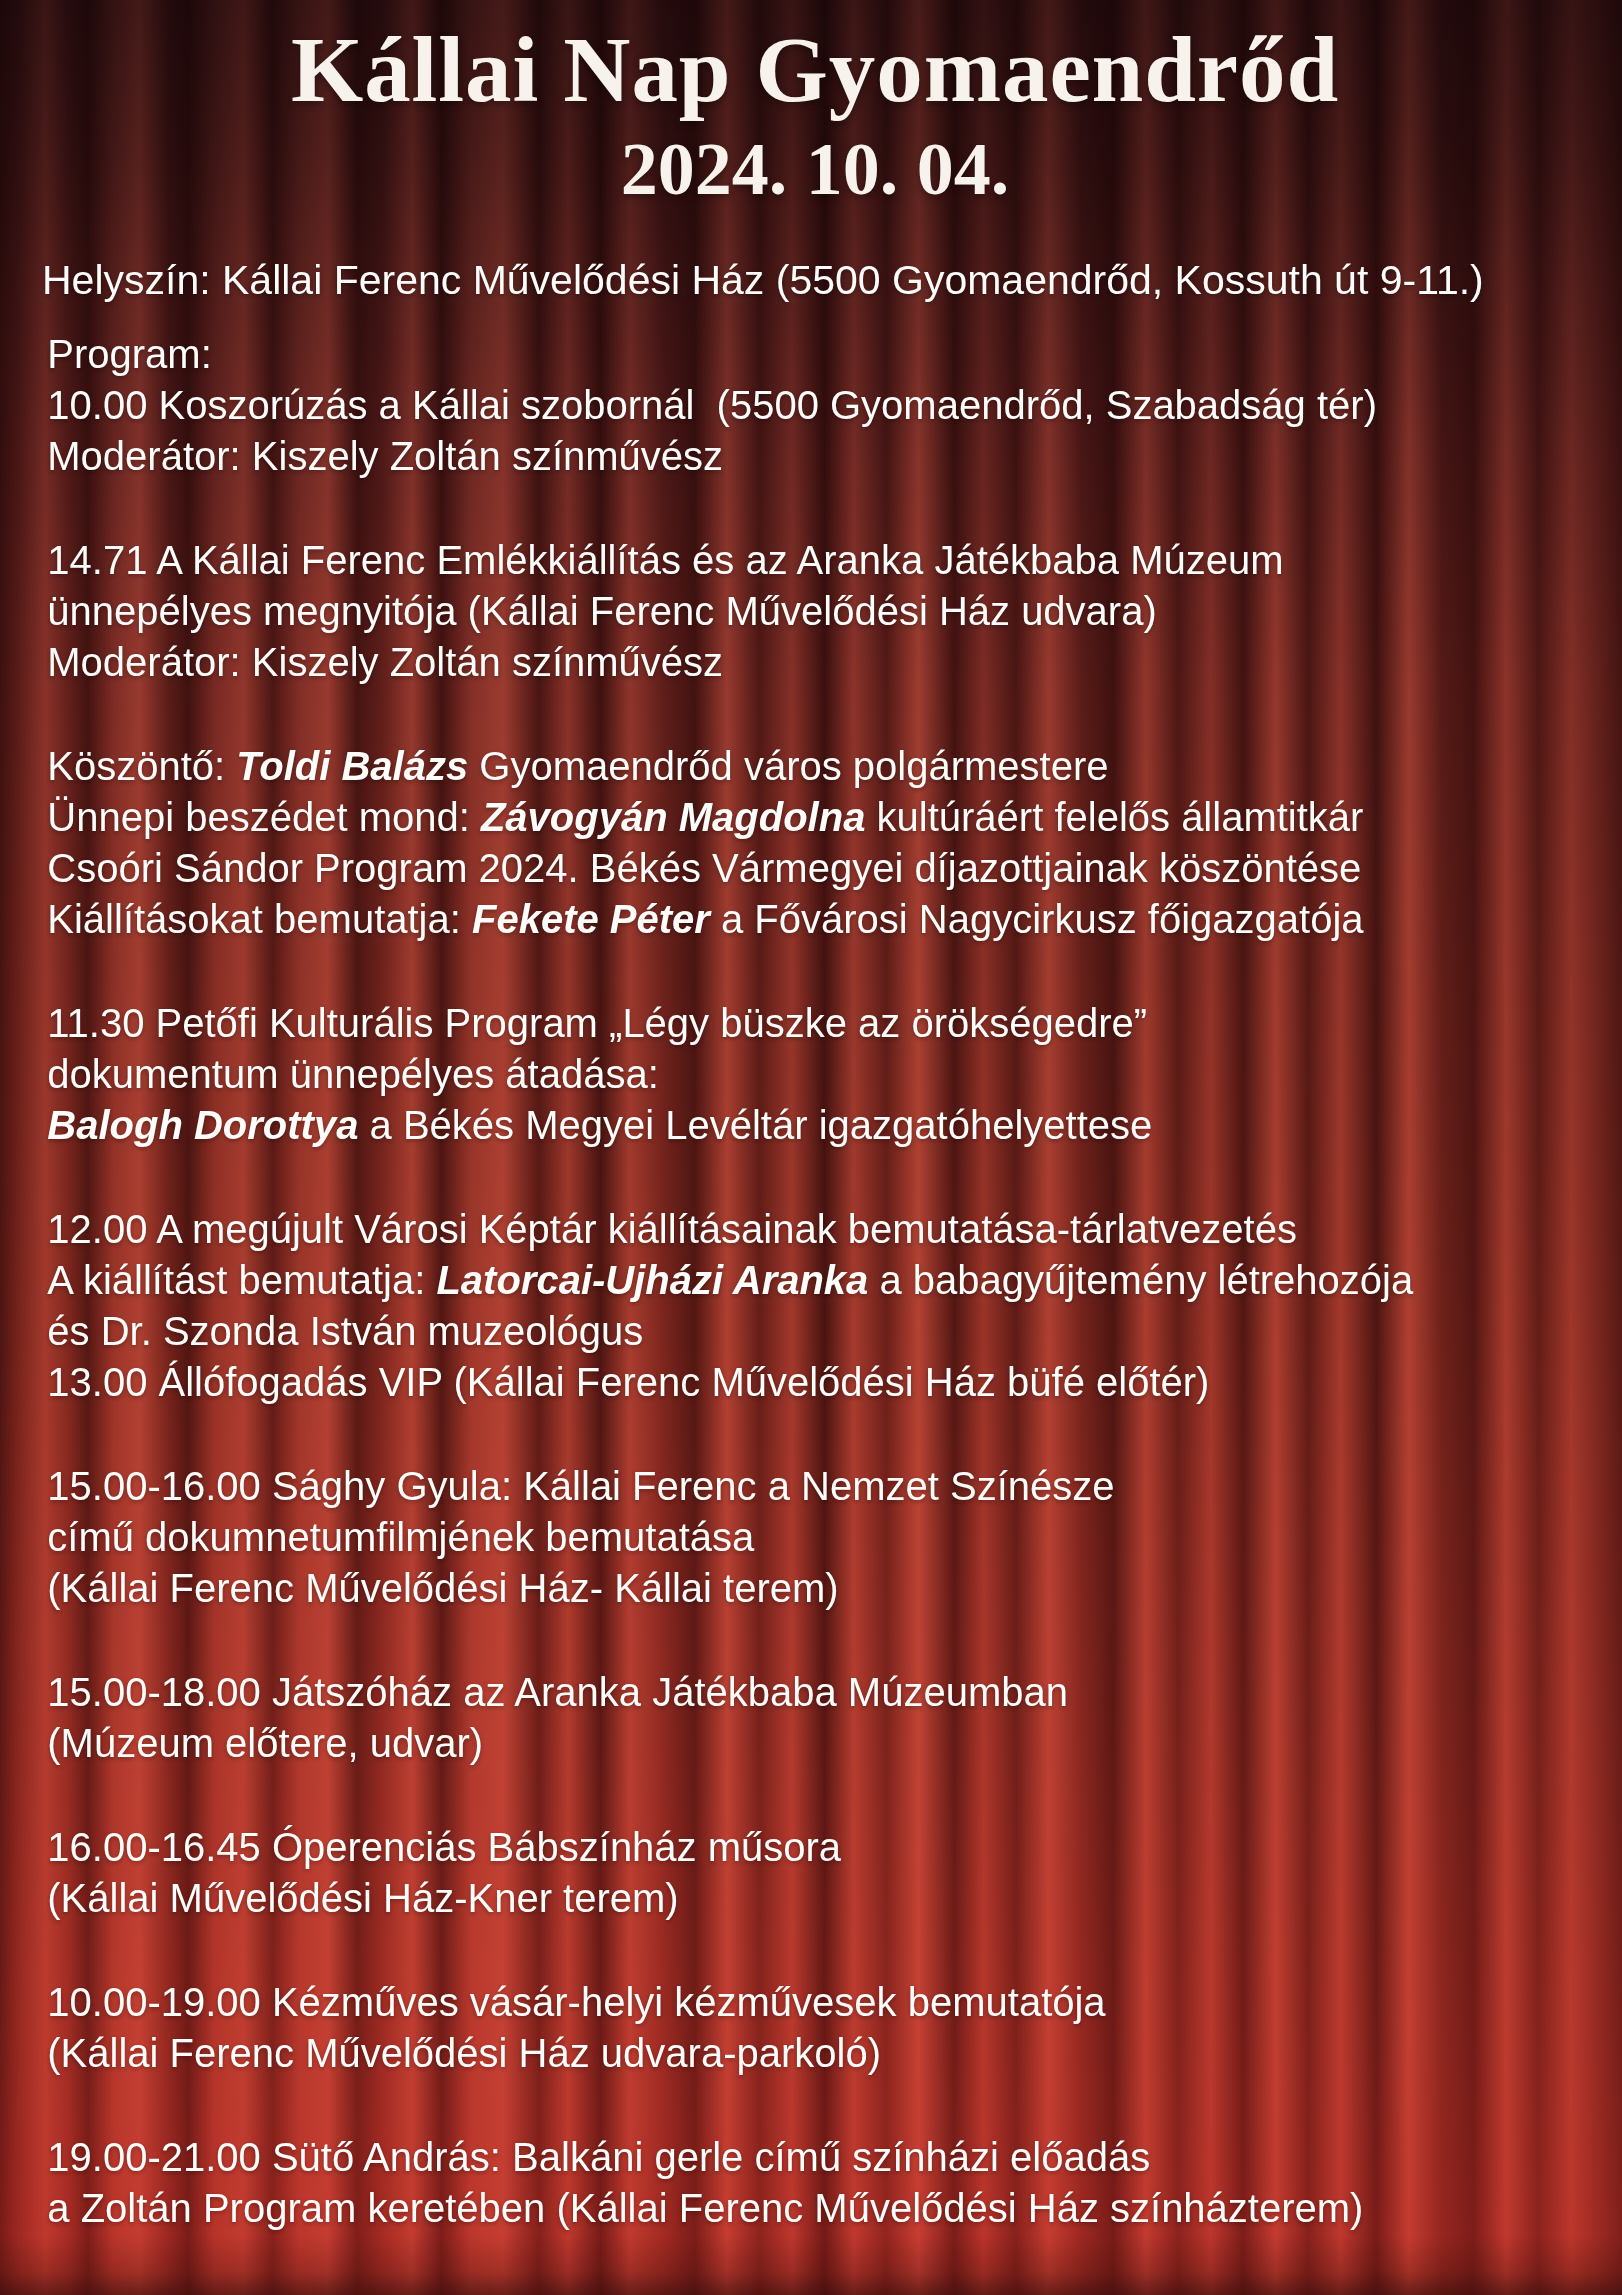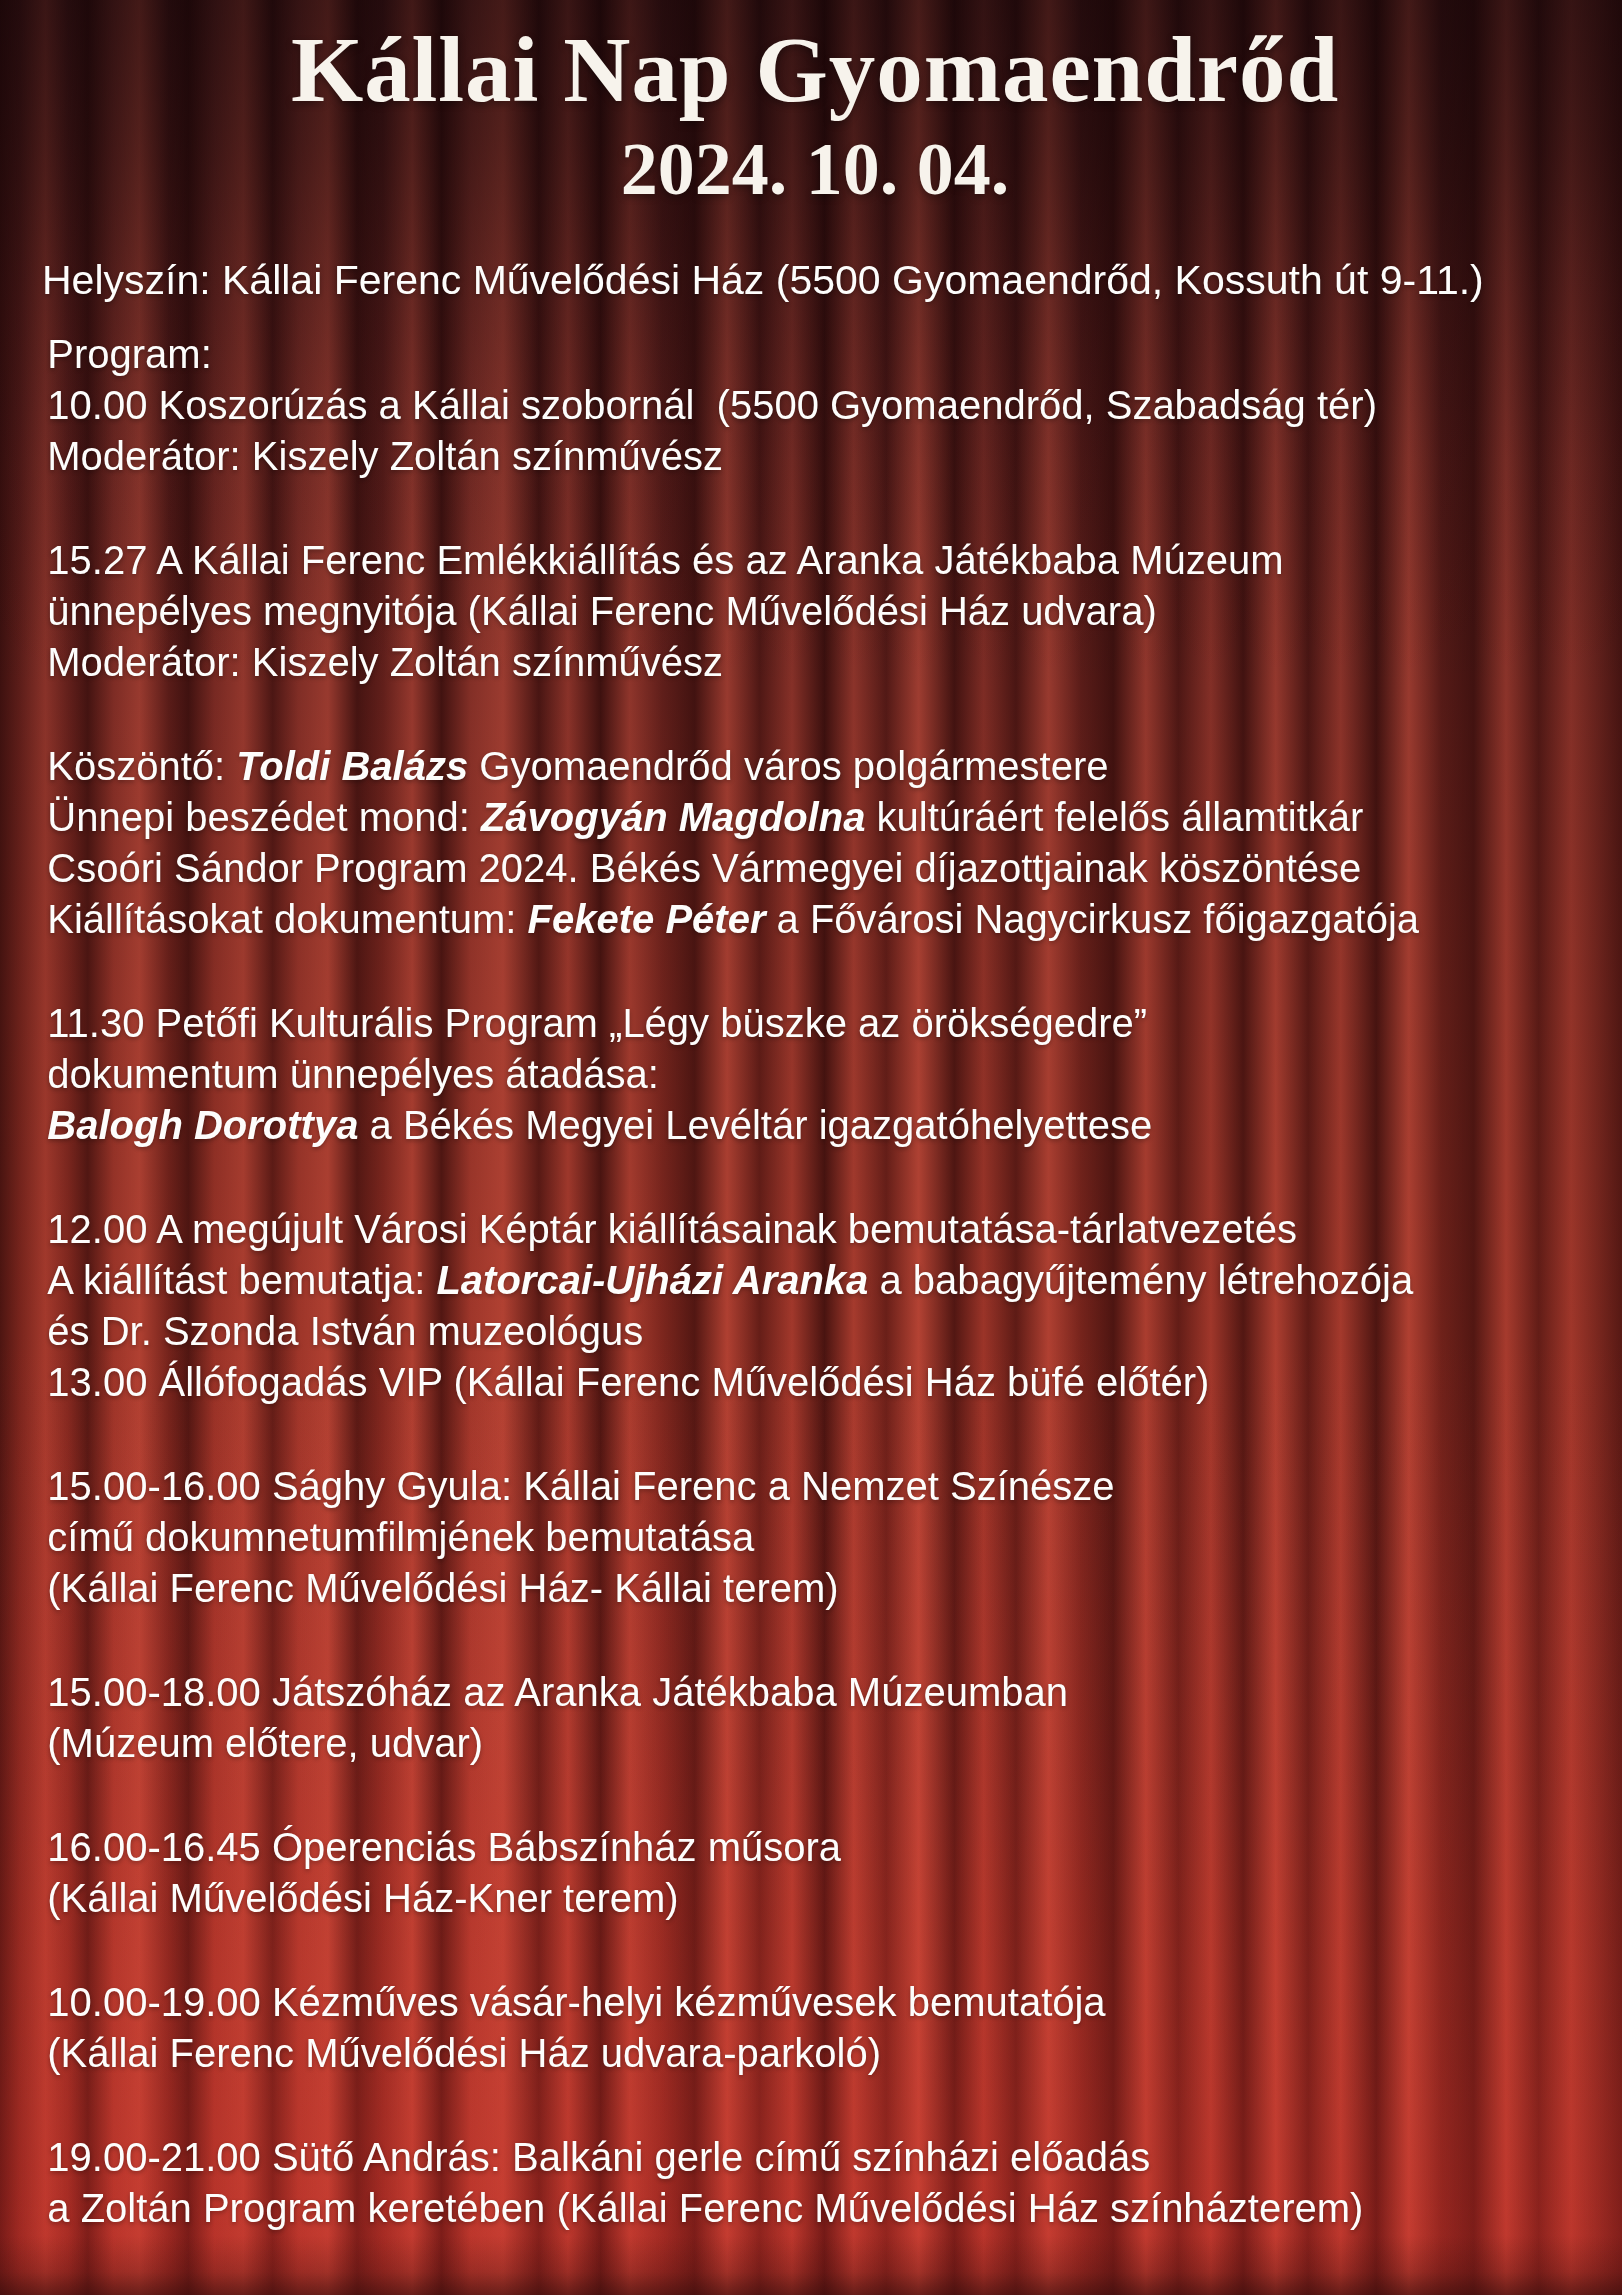--- a/index.html
+++ b/index.html
@@ -129,29 +129,29 @@
   <h1 class="title">Kállai Nap Gyomaendrőd</h1>
   <h2 class="date">2024. 10. 04.</h2>
   <p class="venue">Helyszín: Kállai Ferenc Művelődési Ház (5500 Gyomaendrőd, Kossuth út 9-11.)</p>
   <p class="program-label">Program:</p>
   <div class="schedule">
       <div class="block">
         <p class="line"><span>10.00 Koszorúzás a Kállai szobornál  (5500 Gyomaendrőd, Szabadság tér)</span></p>
         <p class="line"><span>Moderátor: Kiszely Zoltán színművész</span></p>
       </div>
       <div class="block">
-        <p class="line"><span>15.27 A Kállai Ferenc Emlékkiállítás és az Aranka Játékbaba Múzeum</span></p>
+        <p class="line"><span>14.71 A Kállai Ferenc Emlékkiállítás és az Aranka Játékbaba Múzeum</span></p>
         <p class="line"><span>ünnepélyes megnyitója (Kállai Ferenc Művelődési Ház udvara)</span></p>
         <p class="line"><span>Moderátor: Kiszely Zoltán színművész</span></p>
       </div>
       <div class="block">
         <p class="line"><span>Köszöntő: </span><span class="b">Toldi Balázs</span><span> Gyomaendrőd város polgármestere</span></p>
         <p class="line"><span>Ünnepi beszédet mond: </span><span class="b">Závogyán Magdolna</span><span> kultúráért felelős államtitkár</span></p>
         <p class="line"><span>Csoóri Sándor Program 2024. Békés Vármegyei díjazottjainak köszöntése</span></p>
-        <p class="line"><span>Kiállításokat dokumentum: </span><span class="b">Fekete Péter</span><span> a Fővárosi Nagycirkusz főigazgatója</span></p>
+        <p class="line"><span>Kiállításokat bemutatja: </span><span class="b">Fekete Péter</span><span> a Fővárosi Nagycirkusz főigazgatója</span></p>
       </div>
       <div class="block">
         <p class="line"><span>11.30 Petőfi Kulturális Program „Légy büszke az örökségedre”</span></p>
         <p class="line"><span>dokumentum ünnepélyes átadása:</span></p>
         <p class="line"><span class="b">Balogh Dorottya</span><span> a Békés Megyei Levéltár igazgatóhelyettese</span></p>
       </div>
       <div class="block">
         <p class="line"><span>12.00 A megújult Városi Képtár kiállításainak bemutatása-tárlatvezetés</span></p>
         <p class="line"><span>A kiállítást bemutatja: </span><span class="b">Latorcai-Ujházi Aranka</span><span> a babagyűjtemény létrehozója</span></p>
         <p class="line"><span>és Dr. Szonda István muzeológus</span></p>

